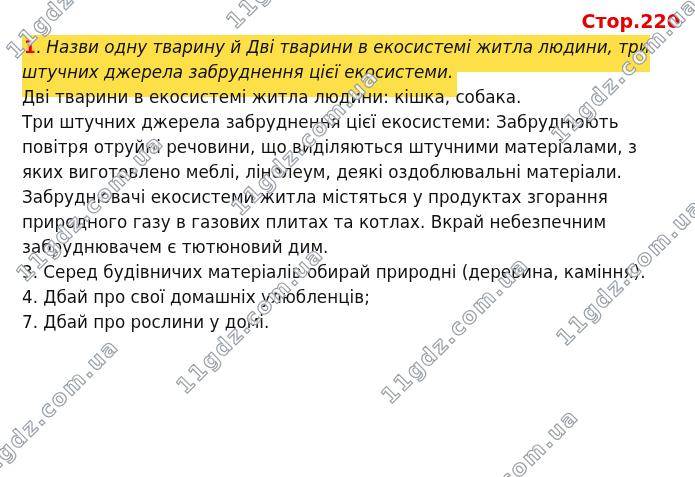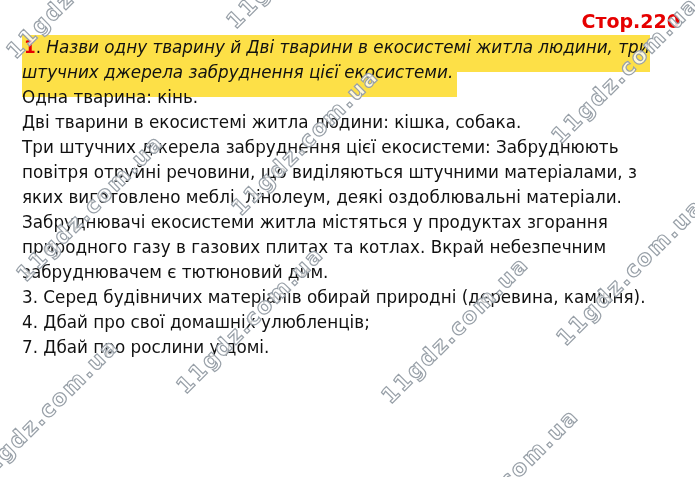--- a/index.html
+++ b/index.html
@@ -48,21 +48,20 @@
 </head>
 <body>
 
 <div class="page">
 
   <div class="content">
     <h1 class="page-title">Стор.220</h1>
 
     <p class="question"><span class="hl"><b class="qnum">1</b><span class="qsep">. </span><i class="qtext">Назви одну тварину й Дві тварини в екосистемі житла людини, три штучних джерела забруднення цієї екосистеми.</i></span></p>
 
-    <p class="answer">Одна тварина: кінь.</p>
     <p class="answer">Дві тварини в екосистемі житла людини: кішка, собака.</p>
     <p class="answer">Три штучних джерела забруднення цієї екосистеми: Забруднюють повітря отруйні речовини, що виділяються штучними матеріалами, з яких виготовлено меблі, лінолеум, деякі оздоблювальні матеріали. Забруднювачі екосистеми житла містяться у продуктах згорання природного газу в газових плитах та котлах. Вкрай небезпечним забруднювачем є тютюновий дим.</p>
 
 
     <p class="answer">3. Серед будівничих матеріалів обирай природні (деревина, каміння).</p>
     <p class="answer">4. Дбай про свої домашніх улюбленців;</p>
     <p class="answer">7. Дбай про рослини у домі.</p>
   </div>
 
   <div class="watermark-layer">

